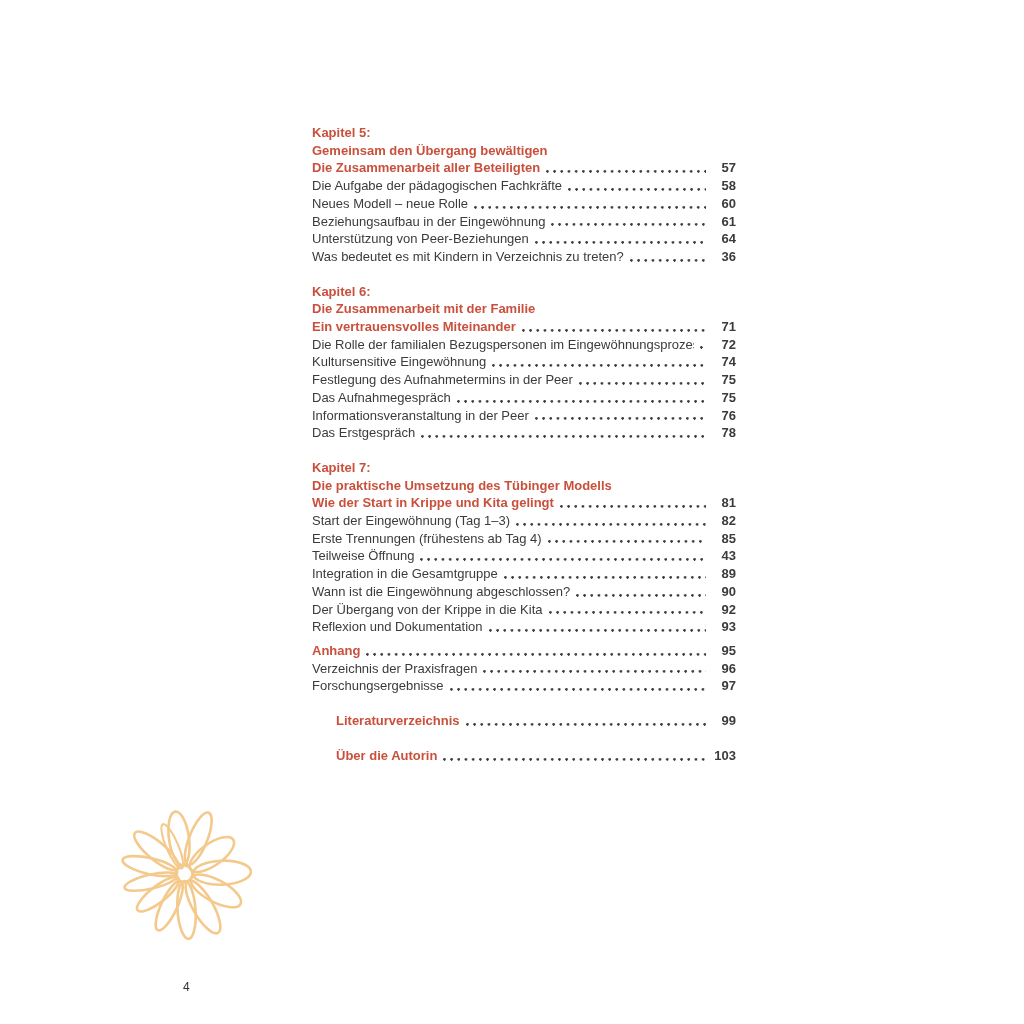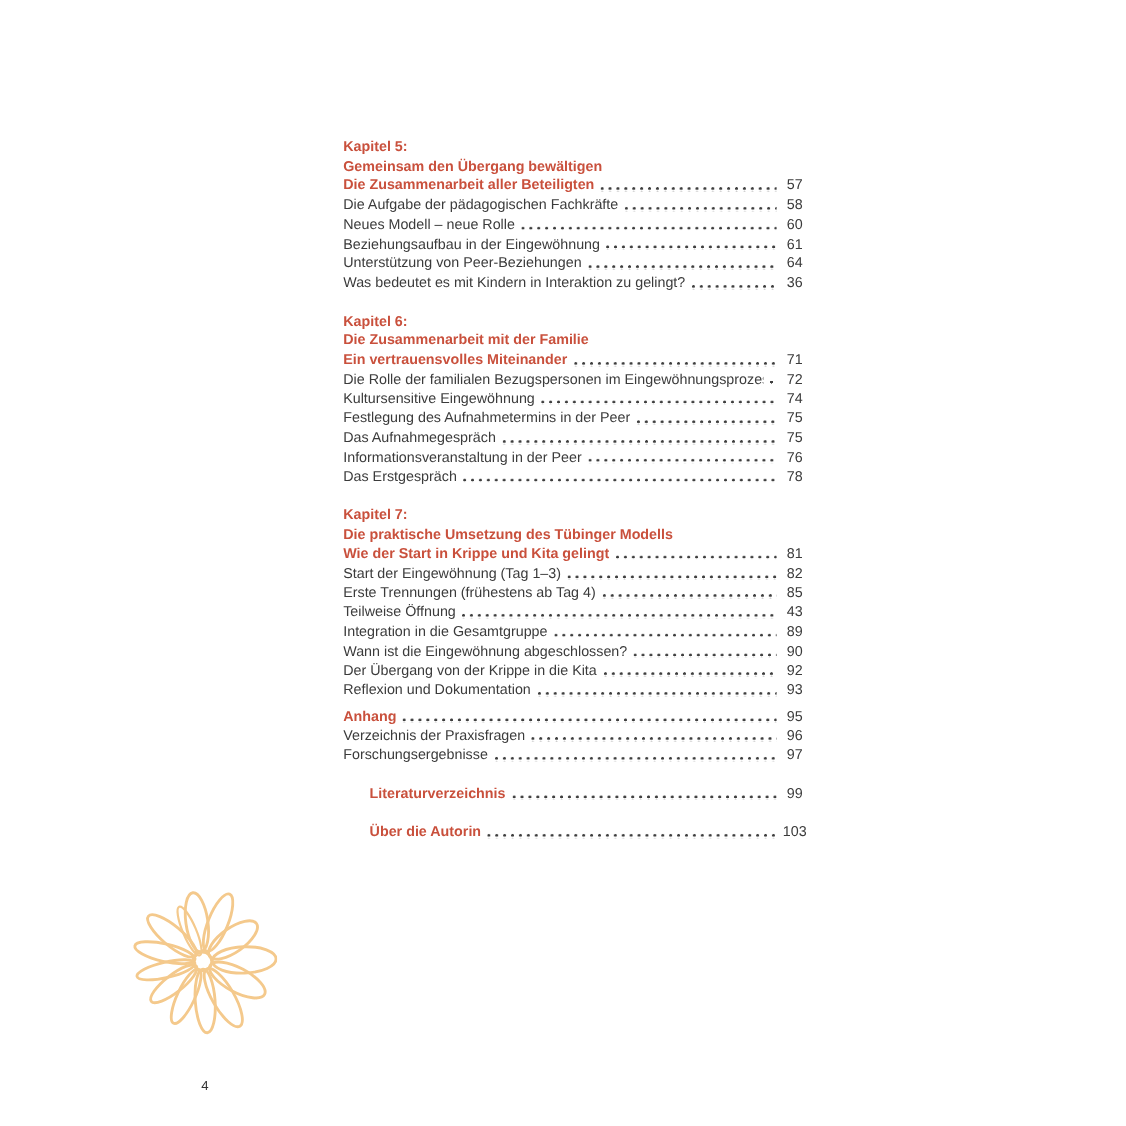--- a/index.html
+++ b/index.html
@@ -30,21 +30,21 @@
   .dots {
     flex: 1 1 6px;
     align-self: flex-end;
     height: 4px;
     margin: 0 3px 3px 6px;
     background-image: radial-gradient(circle at 1.4px 1.4px, #3e3e3e 1.1px, rgba(0,0,0,0) 1.5px);
     background-size: 7.2px 4px;
     background-repeat: repeat-x;
     min-width: 6px;
   }
-  .num { flex: 0 0 27px; width: 27px; text-align: center; font-weight: normal; color: #3b3b3b; }
+  .num { flex: 0 0 27px; width: 27px; text-align: right; font-weight: bold; color: #3b3b3b; }
 
   .extras { margin-top: 6px; }
   .closing { margin-top: 17px; margin-left: 24px; }
 
   .flower {
     position: absolute;
     left: 116px; top: 806px;
     width: 136px; height: 136px;
   }
   .folio {
@@ -83,21 +83,21 @@
         <span class="t">Beziehungsaufbau in der Eingewöhnung</span>
         <span class="dots"></span>
         <span class="num">61</span>
       </div>
       <div class="row">
         <span class="t">Unterstützung von Peer-Beziehungen</span>
         <span class="dots"></span>
         <span class="num">64</span>
       </div>
       <div class="row">
-        <span class="t">Was bedeutet es mit Kindern in Interaktion zu gelingt?</span>
+        <span class="t">Was bedeutet es mit Kindern in Verzeichnis zu treten?</span>
         <span class="dots"></span>
         <span class="num">36</span>
       </div>
     </section>
 
     <section class="toc-section">
       <div class="accent">Kapitel 6:</div>
       <div class="accent">Die Zusammenarbeit mit der Familie</div>
       <div class="row">
         <span class="t accent">Ein vertrauensvolles Miteinander</span>

